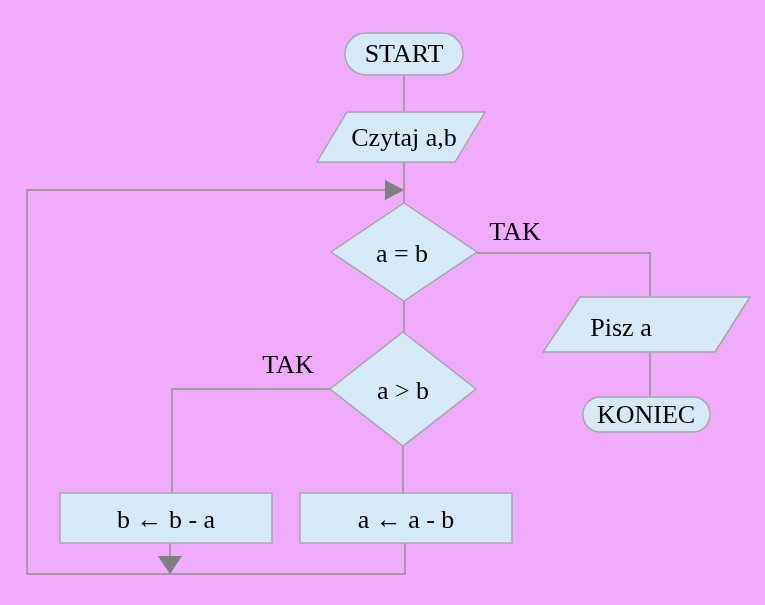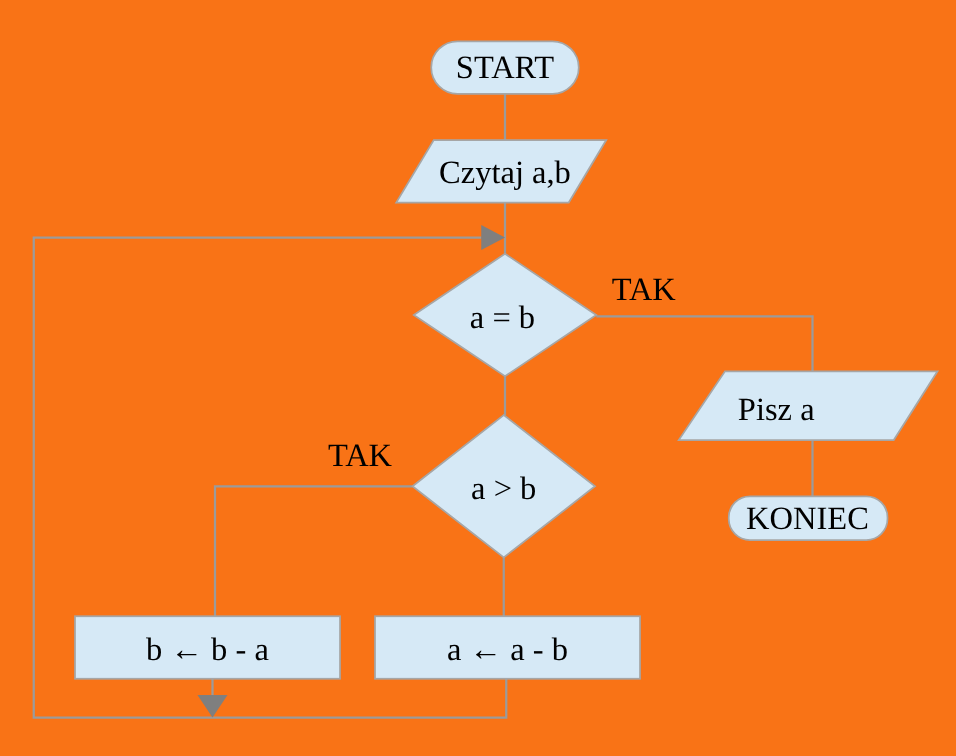--- a/index.html
+++ b/index.html
@@ -1,20 +1,20 @@
 <!DOCTYPE html>
 <html><head>
 <meta charset="utf-8">
 <style>
   html, body { margin: 0; padding: 0; background: #ffffff; }
   .stage {
     position: relative;
     width: 765px;
     height: 605px;
-    background: #f97316;
+    background: #f0abfc;
     font-family: "Liberation Serif", serif;
     text-decoration: underline;
   }
   svg { display: block; }
   .node-shape { fill: #d6e9f6; stroke: #a6a6a6; stroke-width: 1.4; }
   .connector { fill: none; stroke: #9b9b9b; stroke-width: 1.8; }
   .arrowhead { fill: #7f7f7f; stroke: none; }
   .node-label {
     fill: #000000;
     font-family: "Liberation Serif", serif;

